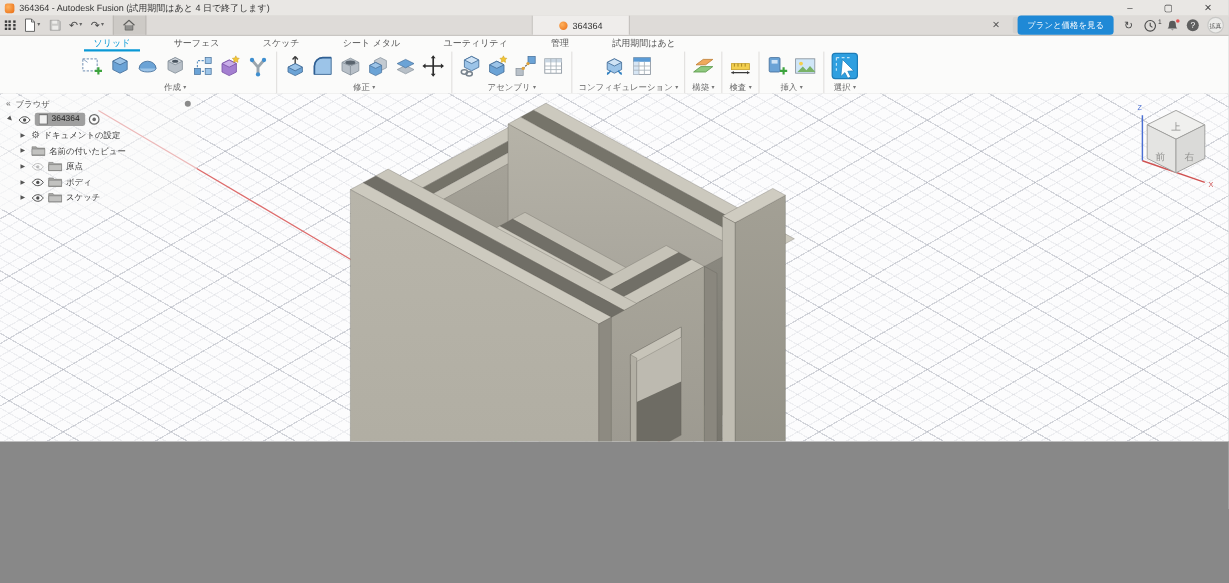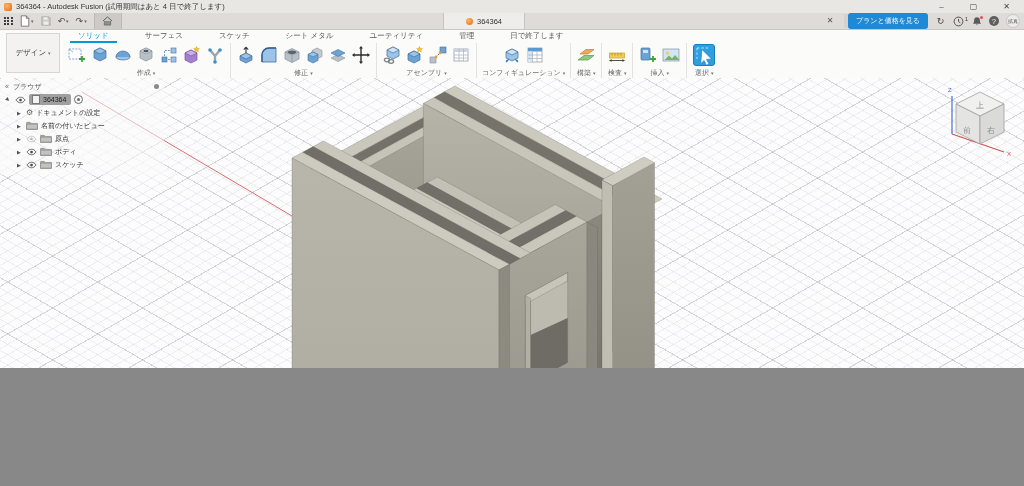--- a/index.html
+++ b/index.html
@@ -316,45 +316,41 @@
           <span class="belldot"></span>
         </span>
       <span class="help-c">
           <span>?</span>
         </span>
       <span class="avatar">拡真</span>
     </div>
   </div>
 
   <div class="ribbon">
-    <div class="workspace-btn">
-      <span>デザイン</span>
-        <span class="crt">▾</span>
-    </div>
     <div class="rtabs">
       <div class="rtab active">
           <span>ソリッド</span>
         </div>
       <div class="rtab">
           <span>サーフェス</span>
         </div>
       <div class="rtab">
           <span>スケッチ</span>
         </div>
       <div class="rtab">
           <span>シート メタル</span>
         </div>
       <div class="rtab">
           <span>ユーティリティ</span>
         </div>
       <div class="rtab">
           <span>管理</span>
         </div>
       <div class="rtab">
-          <span>日で終了します</span>
+          <span>試用期間はあと</span>
         </div>
     </div>
     <div class="rgroups">
       <div class="rgroup">
         <div class="ticons">
           <svg class="ti">
               <use href="#s-sketch"></use>
             </svg>
           <svg class="ti">
               <use href="#s-cube"></use>

